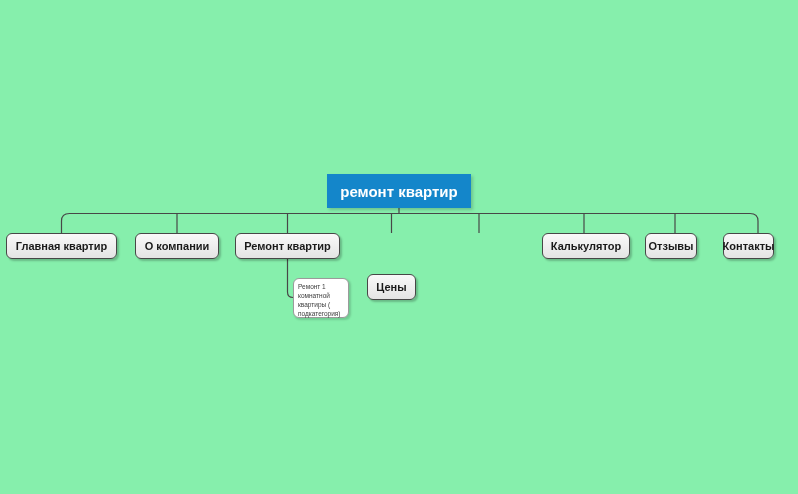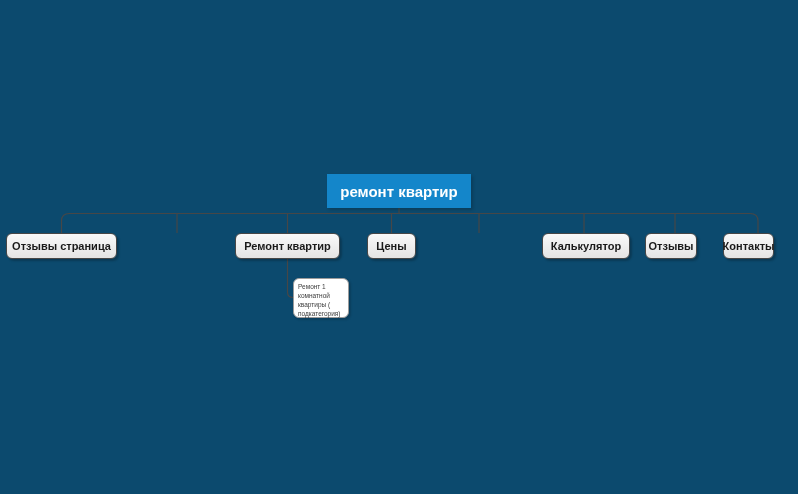--- a/index.html
+++ b/index.html
@@ -5,21 +5,21 @@
   html, body {
     margin: 0;
     padding: 0;
     background: #ffffff;
     font-family: "Liberation Sans", "DejaVu Sans", sans-serif;
   }
   .canvas {
     position: relative;
     width: 798px;
     height: 494px;
-    background: #0c4a6e;
+    background: #86efac;
     overflow: hidden;
   }
   svg.connectors {
     position: absolute;
     left: 0; top: 0;
     width: 798px; height: 494px;
     pointer-events: none;
   }
   .node {
     position: absolute;
@@ -60,21 +60,21 @@
     font-size: 6.5px;
     font-weight: normal;
     line-height: 1.4;
     display: block;
     text-align: left;
     padding: 3px 2px 2px 4px;
   }
   .c1 { left: 6px;   width: 111px; }
   .c2 { left: 135px; width: 84px;  }
   .c3 { left: 235px; width: 105px; }
-  .c4 { left: 367px; width: 49px;  }
+  .c4 { left: 367px; width: 49px; margin-top: 41px;  }
   .c5 { left: 434px; width: 90px;  }
   .c6 { left: 542px; width: 88px;  }
   .c7 { left: 645px; width: 52px;  }
   .c8 { left: 723px; width: 51px;  }
   .label { pointer-events: none; }
 </style>
 </head>
 <body>
 
 <div class="canvas">
@@ -95,21 +95,24 @@
 
       <path d="M 287.5 259 L 287.5 292 Q 287.5 297.5 293 297.5 L 293.5 297.5"></path>
     </g>
   </svg>
 
   <div class="node node-root" style="background-color: rgb(20, 134, 202); color: rgb(255, 255, 255);">
     <span class="label">ремонт квартир</span>
   </div>
 
   <div class="node node-child c1">
-    <span class="label">Отзывы страница</span>
+    <span class="label">Главная квартир</span>
+  </div>
+  <div class="node node-child c2">
+    <span class="label">О компании</span>
   </div>
   <div class="node node-child c3">
     <span class="label">Ремонт квартир</span>
   </div>
   <div class="node node-child c4">
     <span class="label">Цены</span>
   </div>
   <div class="node node-child c6">
     <span class="label">Калькулятор</span>
   </div>

